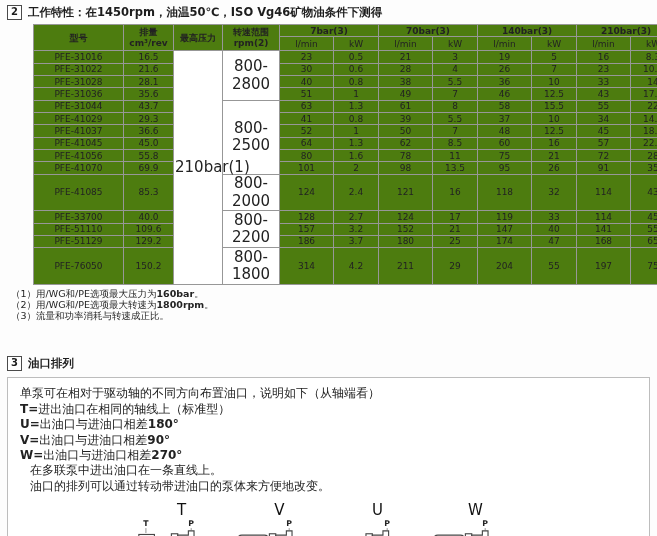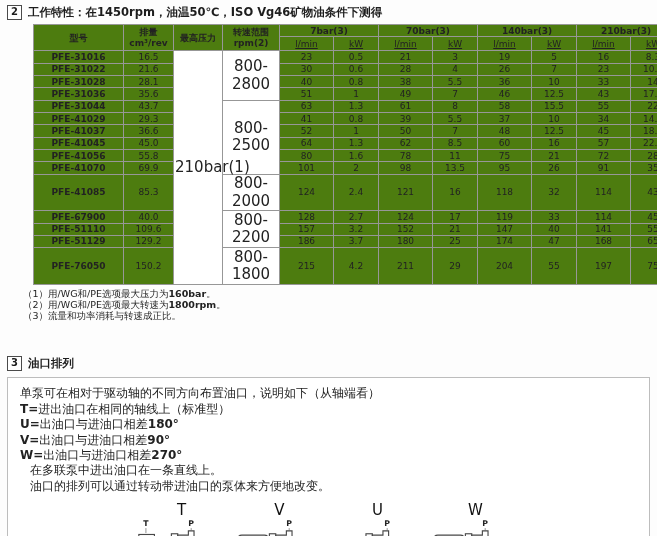--- a/index.html
+++ b/index.html
@@ -13,28 +13,28 @@
   .sec-num{border:1.2px solid #4a4a4a;min-width:13px;height:13px;display:inline-flex;
            align-items:center;justify-content:center;font-size:10px;background:#fff;}
   
   table.spec{border-collapse:collapse;width:643px;margin-top:4px;table-layout:fixed;
              border:1.5px solid #454545;background:#4d7c0f;margin-left:26px;}
   table.spec th,table.spec td{
     border:1px solid #979797;font-size:9px;font-weight:normal;text-align:center;
     padding:0.5px 1px;line-height:1.15;color:#222;
   }
   table.spec thead th{font-weight:bold;}
-  table.spec thead tr.sub th{font-weight:normal;height:12px;text-decoration:underline;}
+  table.spec thead tr.sub th{font-weight:normal;height:12px;}
   table.spec thead{border-bottom:1.2px solid #454545;}
   table.spec .gb{border-left:1.2px solid #454545;}
   table.spec .two-line span{display:block;}
-  table.spec td.model{font-weight:bold;}
+  table.spec td.model{font-weight:normal;}
   table.spec td.rowspan-cell{background:#fff;font-size:15px;}
   
-  .footnotes{margin:3px 0 0 16px;font-size:9.5px;line-height:1.18;color:#222;}
+  .footnotes{margin:3px 0 0 4px;font-size:9.5px;line-height:1.18;color:#222;}
   .footnotes b{font-weight:bold;}
   
   .sec3-head{margin-top:34px;}
   .port-box{margin-top:6px;border:1px solid #bdbdbd;background:#fff;
             height:209px;padding:8px 12px 0 12px;box-sizing:border-box;}
   .port-text{font-size:12px;line-height:1.28;color:#222;}
   .port-text b{font-weight:bold;}
   .port-note{padding-left:10px;}
   
   .diagrams{display:flex;justify-content:center;gap:6px;margin-top:8px;}
@@ -230,21 +230,21 @@
           <td class="gb">124</td>
           <td>2.4</td>
           <td class="gb">121</td>
           <td>16</td>
           <td class="gb">118</td>
           <td>32</td>
           <td class="gb">114</td>
           <td>43</td>
         </tr>
         <tr>
-          <td class="model">PFE-67900</td>
+          <td class="model">PFE-33700</td>
           <td>40.0</td>
           <td class="rowspan-cell" rowspan="3">800-2200</td>
           <td class="gb">128</td>
           <td>2.7</td>
           <td class="gb">124</td>
           <td>17</td>
           <td class="gb">119</td>
           <td>33</td>
           <td class="gb">114</td>
           <td>45</td>
@@ -270,21 +270,21 @@
           <td>25</td>
           <td class="gb">174</td>
           <td>47</td>
           <td class="gb">168</td>
           <td>65</td>
         </tr>
         <tr>
           <td class="model">PFE-76050</td>
           <td>150.2</td>
           <td class="rowspan-cell" rowspan="1">800-1800</td>
-          <td class="gb">215</td>
+          <td class="gb">314</td>
           <td>4.2</td>
           <td class="gb">211</td>
           <td>29</td>
           <td class="gb">204</td>
           <td>55</td>
           <td class="gb">197</td>
           <td>75</td>
         </tr>
       </tbody>
   </table>

